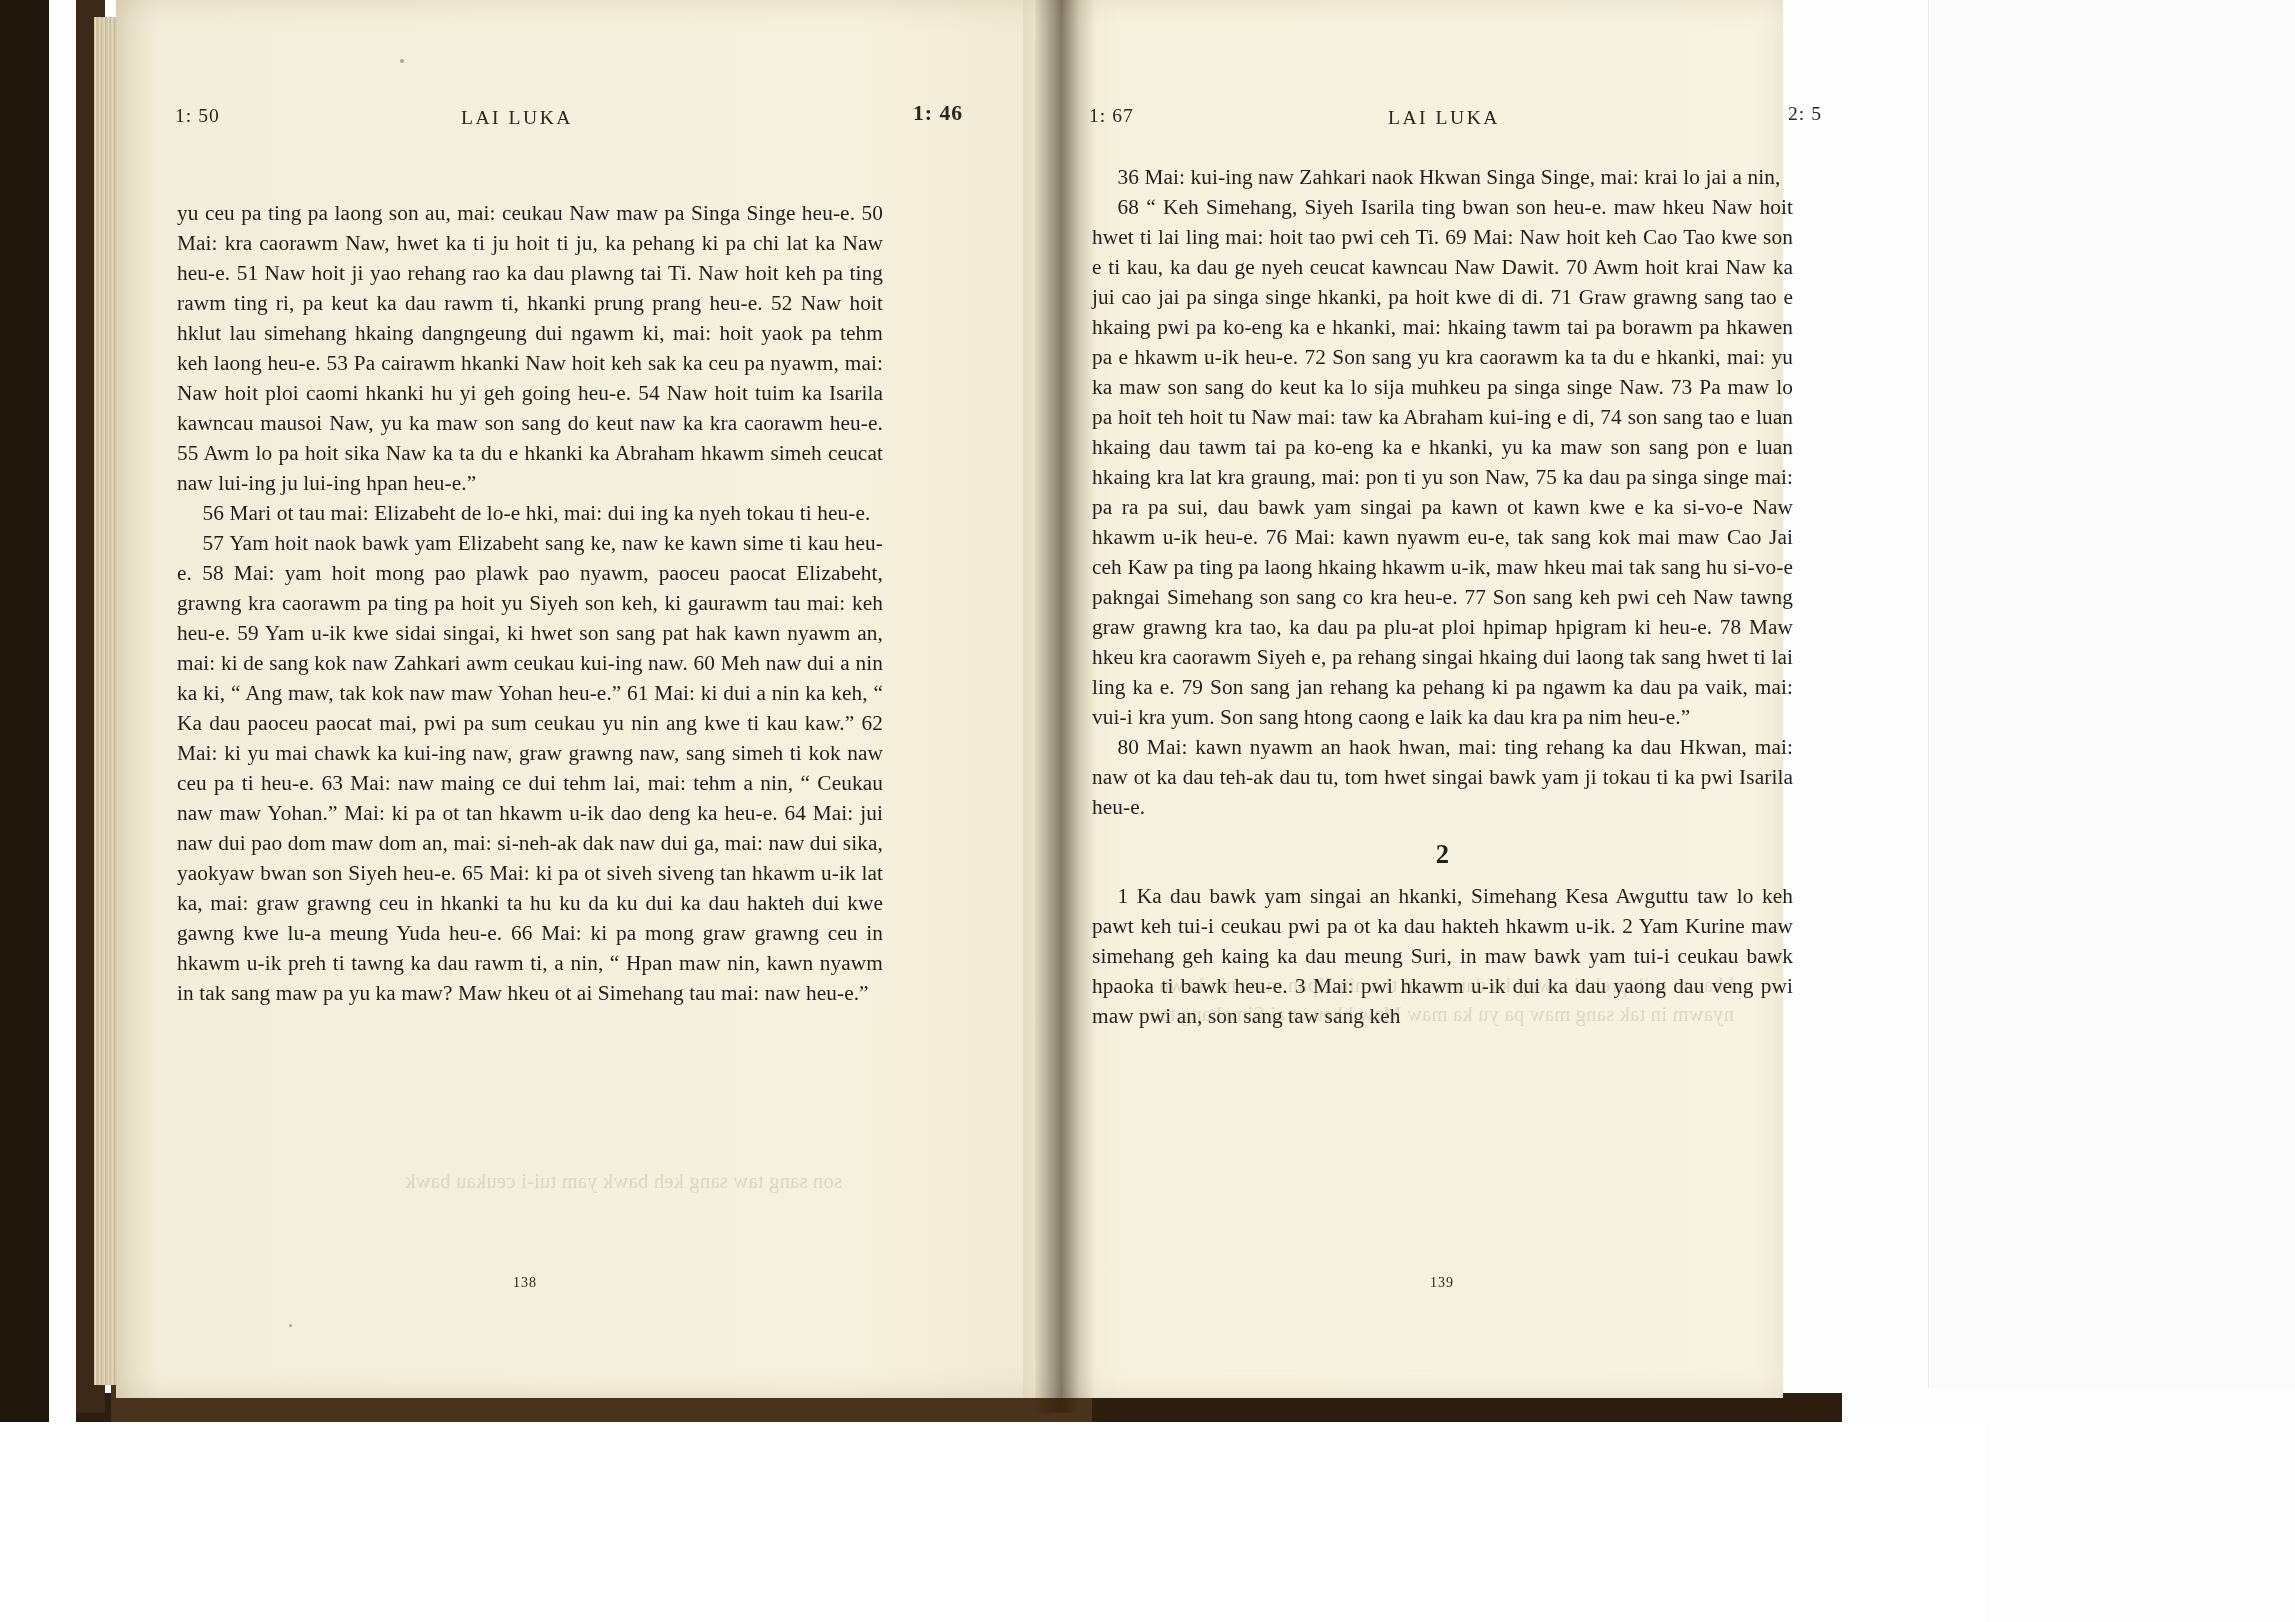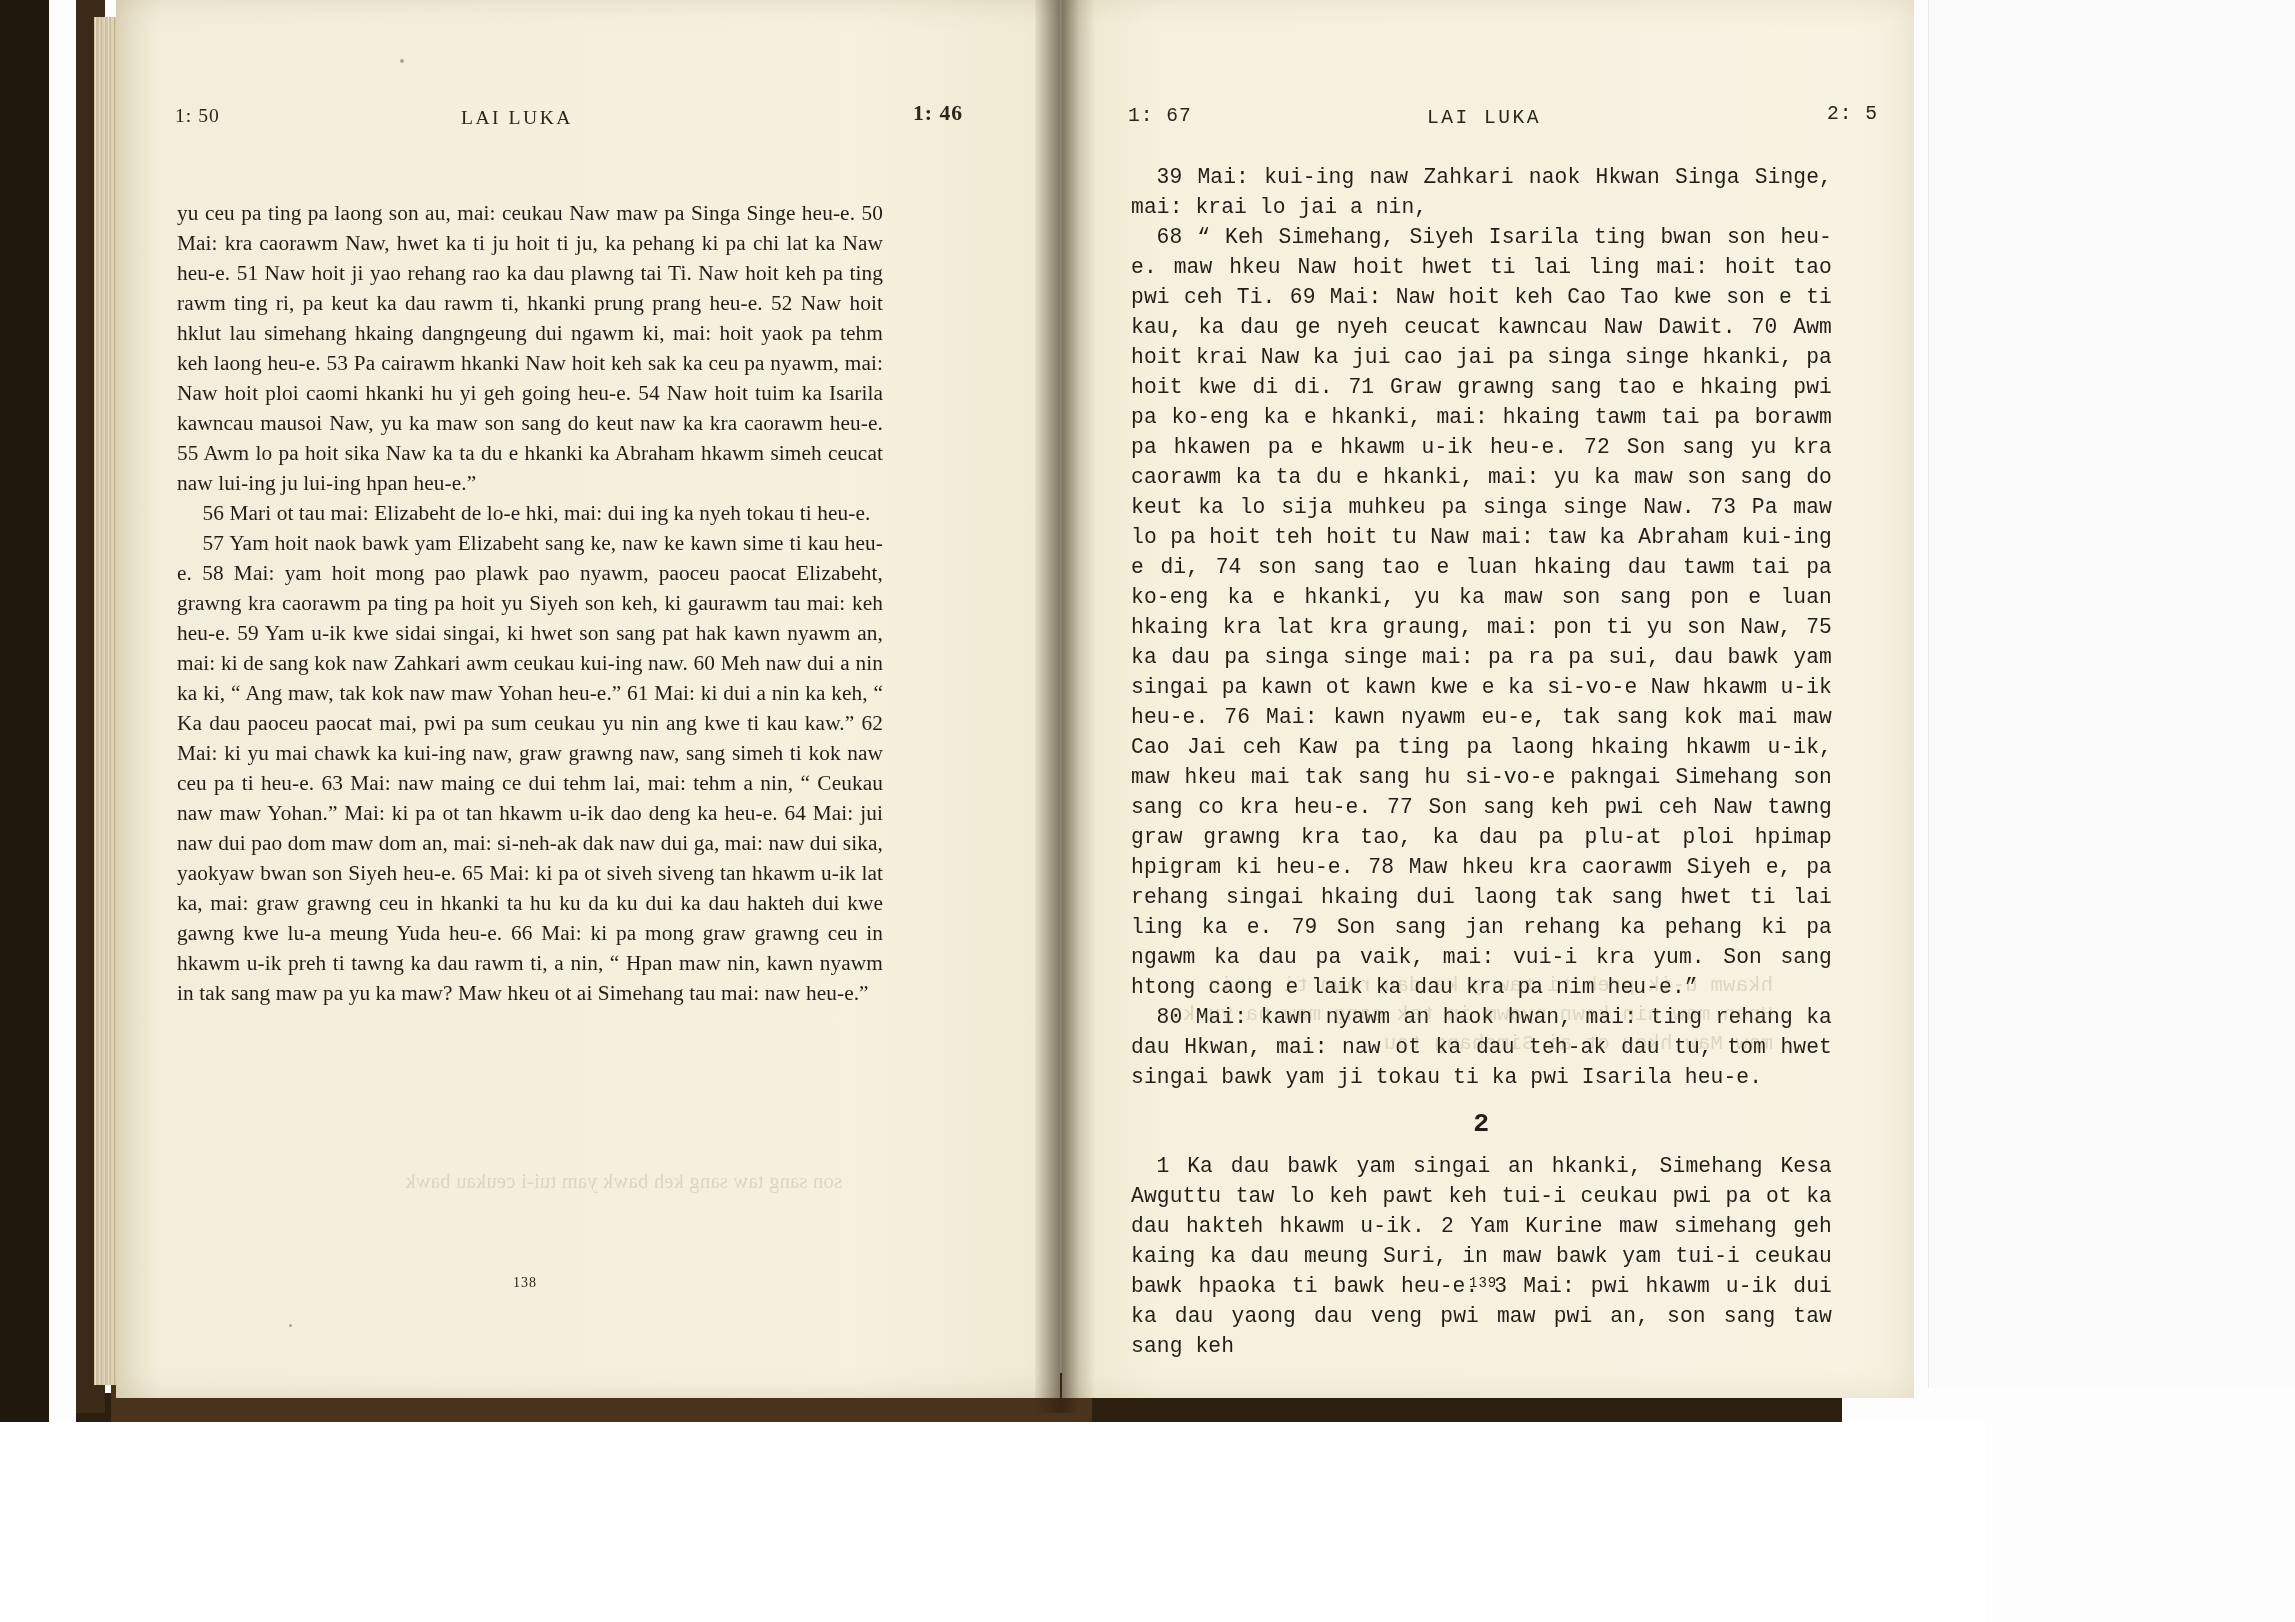--- a/index.html
+++ b/index.html
@@ -45,25 +45,24 @@
     height: 1398px;
     background: #f4efdc;
   }
   #page-left {
     left: 69px;
     width: 944px;
     background: linear-gradient(to right, #e4dcc2 0px, #f3eedb 44px, #f6f1de 736px, #efe8d2 944px);
     box-shadow: inset 0 0 29px rgba(160,140,100,0.25);
   }
   #page-right {
-    left: 1015px;
-    width: 852px;
+    left: 976px;
+    width: 760px;
     background: linear-gradient(to right, #ece5cd 0px, #f6f1de 98px, #f7f2e1 785px, #f2ecda 912px);
     box-shadow: inset 0 0 29px rgba(160,140,100,0.20);
-    font-family: Liberation Mono, monospace;
   }
 
   
   #gutter {
     position: absolute;
     left: 988px;
     top: 0;
     width: 59px;
     height: 1413px;
     background: linear-gradient(to right, rgba(60,45,25,0.05), rgba(40,28,12,0.55) 45%, rgba(70,52,28,0.18) 75%, rgba(120,100,60,0.02));
@@ -240,21 +239,21 @@
 
     <div class="page" id="page-right">
 
       <div class="runhead" style="left:66px; top:105px;">1: 67</div>
 
       <div class="runhead center" style="left:334px; top:107px;">LAI LUKA</div>
 
       <div class="runhead" style="left:765px; top:103px;">2: 5</div>
 
       <div class="col bodytext" style="left:69px; top:162px; width:701px;">
-        <p>39 Mai: kui-ing naw Zahkari naok Hkwan Singa Singe, mai: krai lo jai a nin,</p>
+        <p>36 Mai: kui-ing naw Zahkari naok Hkwan Singa Singe, mai: krai lo jai a nin,</p>
         <p>68 “ Keh Simehang, Siyeh Isarila ting bwan son heu-e. maw hkeu Naw hoit hwet ti lai ling mai: hoit tao pwi ceh Ti.  69 Mai: Naw hoit keh Cao Tao kwe son e ti kau, ka dau ge nyeh ceucat kawncau Naw Dawit.  70 Awm hoit krai Naw ka jui cao jai pa singa singe hkanki, pa hoit kwe di di.  71 Graw grawng sang tao e hkaing pwi pa ko-eng ka e hkanki, mai: hkaing tawm tai pa borawm pa hkawen pa e hkawm u-ik heu-e.  72 Son sang yu kra caorawm ka ta du e hkanki, mai: yu ka maw son sang do keut ka lo sija muhkeu pa singa singe Naw.  73 Pa maw lo pa hoit teh hoit tu Naw mai: taw ka Abraham kui-ing e di, 74 son sang tao e luan hkaing dau tawm tai pa ko-eng ka e hkanki, yu ka maw son sang pon e luan hkaing kra lat kra graung, mai: pon ti yu son Naw, 75 ka dau pa singa singe mai: pa ra pa sui, dau bawk yam singai pa kawn ot kawn kwe e ka si-vo-e Naw hkawm u-ik heu-e.  76 Mai: kawn nyawm eu-e, tak sang kok mai maw Cao Jai ceh Kaw pa ting pa laong hkaing hkawm u-ik, maw hkeu mai tak sang hu si-vo-e pakngai Simehang son sang co kra heu-e.  77 Son sang keh pwi ceh Naw tawng graw grawng kra tao, ka dau pa plu-at ploi hpimap hpigram ki heu-e.  78 Maw hkeu kra caorawm Siyeh e, pa rehang singai hkaing dui laong tak sang hwet ti lai ling ka e.  79 Son sang jan rehang ka pehang ki pa ngawm ka dau pa vaik, mai: vui-i kra yum.  Son sang htong caong e laik ka dau kra pa nim heu-e.”</p>
         <p>80 Mai: kawn nyawm an haok hwan, mai: ting rehang ka dau Hkwan, mai: naw ot ka dau teh-ak dau tu, tom hwet singai bawk yam ji tokau ti ka pwi Isarila heu-e.</p>
 
         <div class="chapnum">2</div>
 
         <p>1 Ka dau bawk yam singai an hkanki, Simehang Kesa Awguttu taw lo keh pawt keh tui-i ceukau pwi pa ot ka dau hakteh hkawm u-ik.  2 Yam Kurine maw simehang geh kaing ka dau meung Suri, in maw bawk yam tui-i ceukau bawk hpaoka ti bawk heu-e.  3 Mai: pwi hkawm u-ik dui ka dau yaong dau veng pwi maw pwi an, son sang taw sang keh</p>
       </div>
 
       <div class="folio" style="left:407px; top:1275px;text-align:center;">139</div>
 

